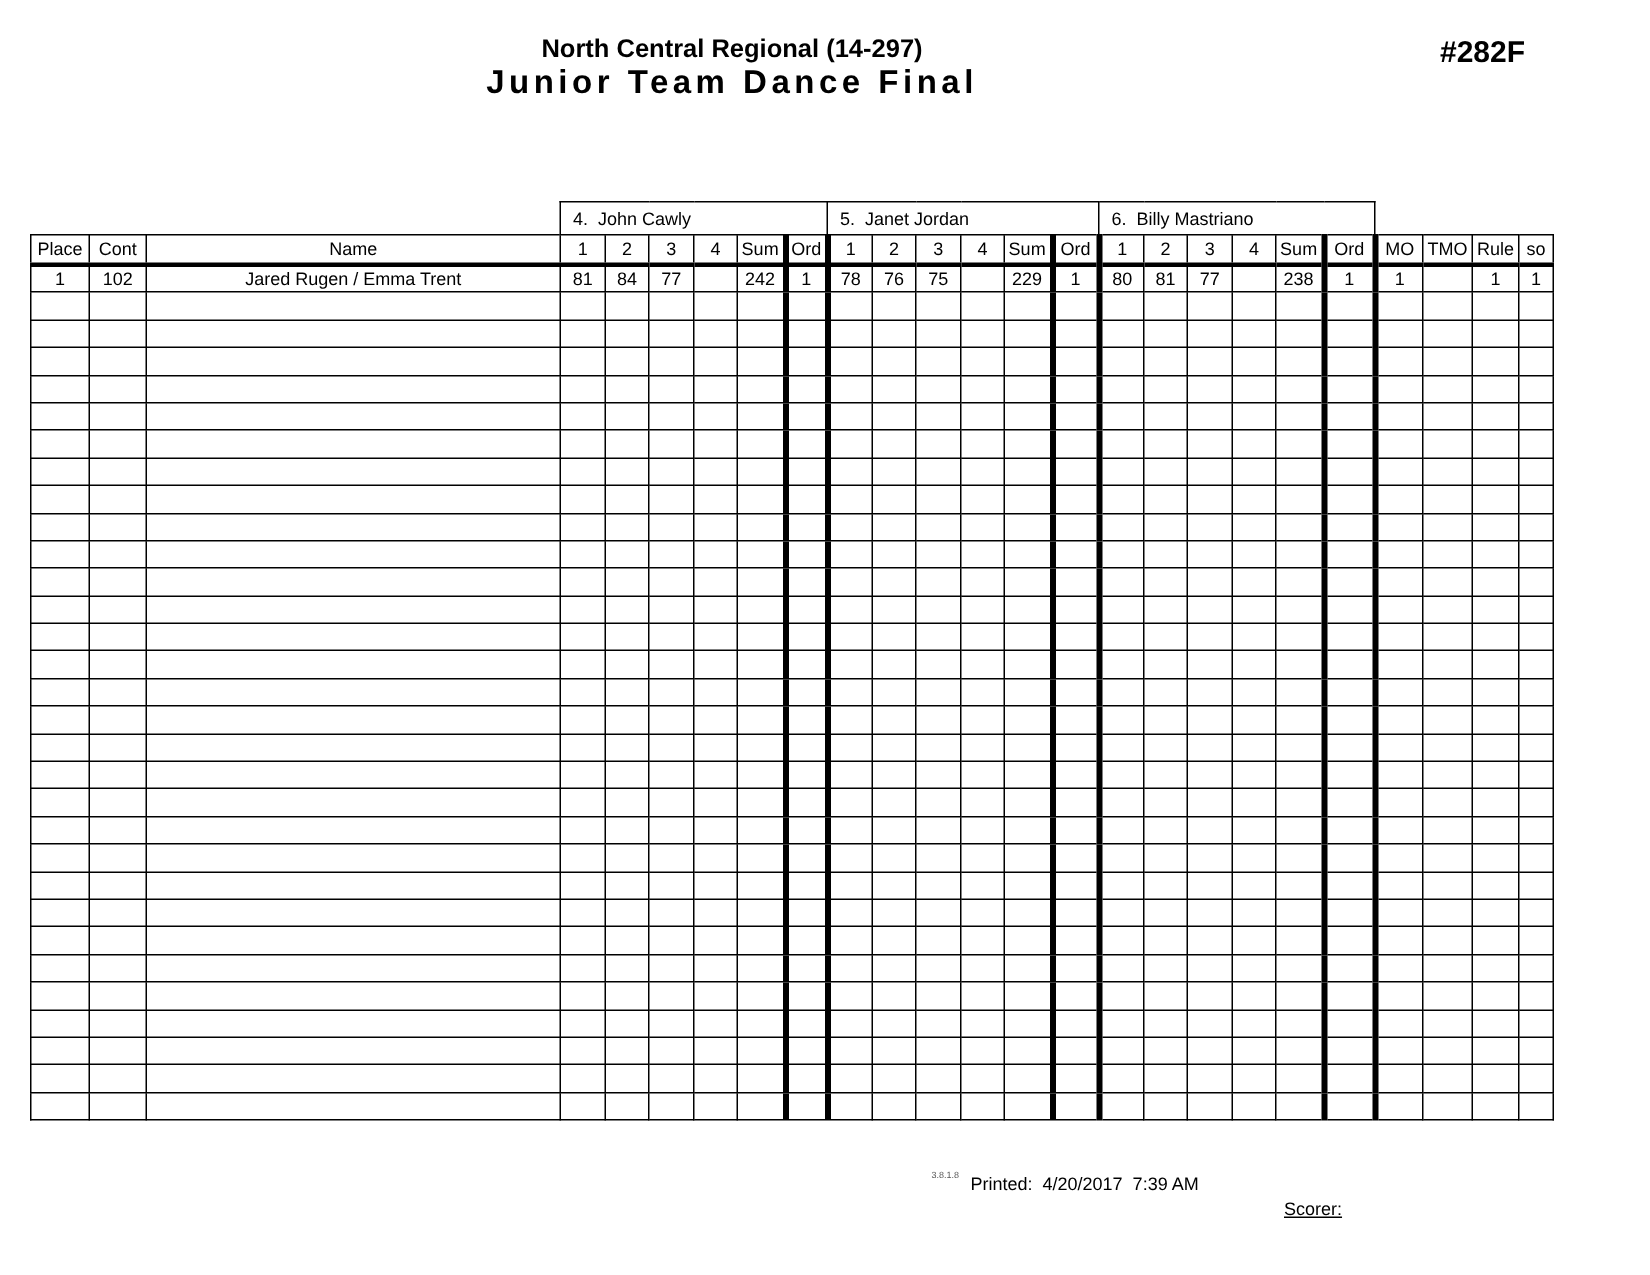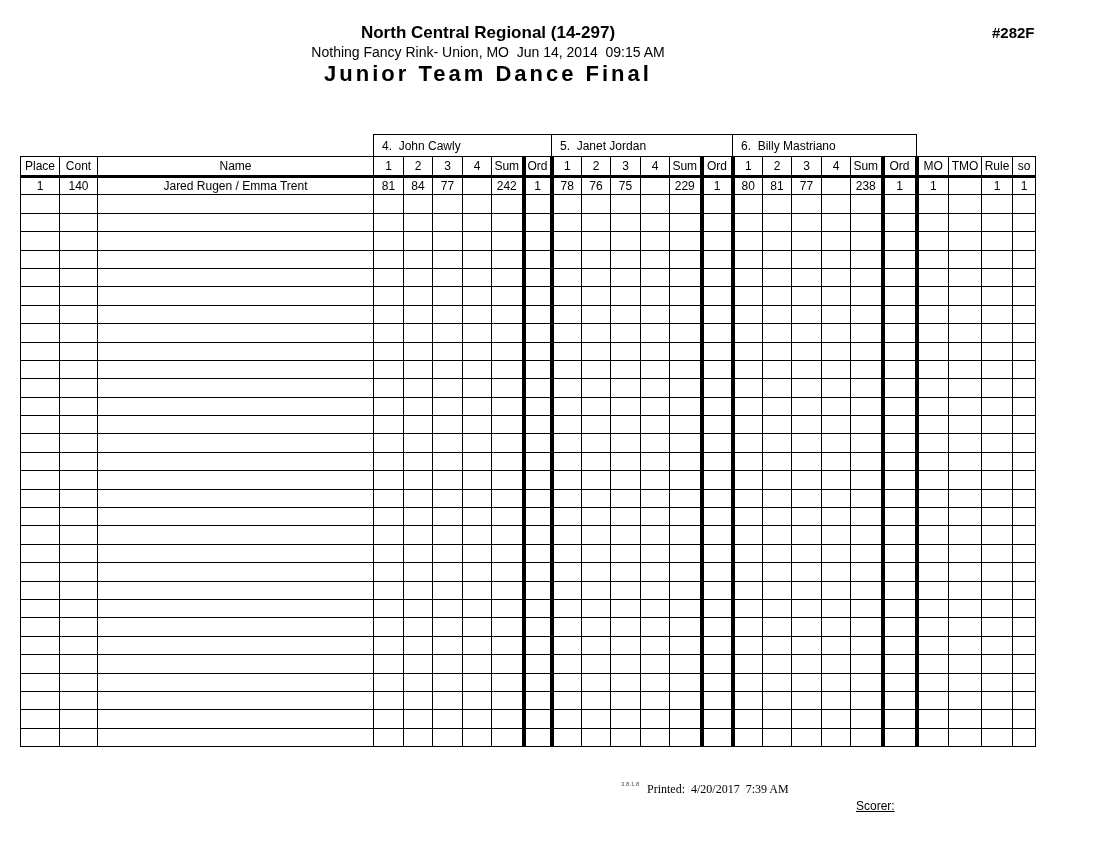--- a/index.html
+++ b/index.html
@@ -17,21 +17,21 @@
   
   .req-list { position: absolute; left: 22px; top: 19px; }
   .req-line { font-size: 12px; line-height: 16px; white-space: pre; }
 
   .title-block { position: absolute; left: 0; top: 22px; width: 976px; text-align: center; }
   .title-main  { font-size: 17px; font-weight: bold; line-height: 21px; white-space: pre; }
   .title-sub   { font-size: 14px; line-height: 19px; white-space: pre; }
   .title-event { font-size: 22px; font-weight: bold; letter-spacing: 3px; line-height: 24px; white-space: pre; }
   .title-report{ font-size: 15px; line-height: 22px; white-space: pre; }
 
-  .sheet-number { position: absolute; left: 960px; top: 24px; font-size: 15px; font-weight: bold; margin-left: 32px; }
+  .sheet-number { position: absolute; left: 960px; top: 24px; font-size: 20px; font-weight: bold; }
 
   
   table.score {
     position: absolute; left: 20px; top: 134px;
     border-collapse: collapse; table-layout: fixed;
   }
   table.score td, table.score th {
     border: 1px solid #000;
     font-size: 12px; font-weight: normal;
     padding: 0; overflow: hidden; white-space: pre;
@@ -41,32 +41,31 @@
   tr.judge-row th.judge { height: 22px; text-align: left; padding-left: 8px; font-size: 12px; }
   tr.head-row th { height: 20px; border-bottom: 3px solid #000000; }
   th.col-name, td.cell-name { text-align: left; padding-left: 9px; }
   td.cell-place { text-align: left; padding-left: 8px; }
   .ordcol { border-left: 4px solid #000 !important; border-right: 4px solid #000 !important; }
   tr.data-row td { height: 18.4px; }
   td.b { font-weight: bold; }
 
   
   .footer-version { position: absolute; left: 621px; top: 781px; font-size: 6px; color: #555; letter-spacing: 0px; }
-  .footer-printed { position: absolute; left: 647px; top: 782px; font-size: 12px; white-space: pre; font-family: Liberation Serif, serif; }
+  .footer-printed { position: absolute; left: 647px; top: 782px; font-size: 12px; white-space: pre; }
   .footer-scorer  { position: absolute; left: 856px; top: 799px; font-size: 12px; white-space: pre; text-decoration: underline; }
 </style>
 </head>
 <body>
 
 <div class="page">
 
 
   <div class="title-block">
     <div class="title-main">North Central Regional (14-297)</div>
-    <div class="title-sub">Nothing Fancy Rink- Union, MO  Jun 14, 2014  09:15 AM</div>
     <div class="title-event">Junior Team Dance Final</div>
   </div>
 
   <div class="sheet-number">#282F</div>
 
   <table class="score">
     <colgroup>
       <col style="width:39px">
         <col style="width:38px">
         <col style="width:276px">
@@ -129,21 +128,21 @@
 
         <th>MO</th>
         <th>TMO</th>
         <th>Rule</th>
         <th>so</th>
       </tr>
     </thead>
     <tbody>
       <tr class="data-row">
         <td class="b cell-place">1</td>
-        <td class="b">140</td>
+        <td class="b">102</td>
         <td class="b cell-name">Jared Rugen / Emma Trent</td>
 
         <td>81</td>
         <td>84</td>
         <td>77</td>
         <td></td>
         <td>242</td>
         <td class="b ordcol">1</td>
 
         <td>78</td>

